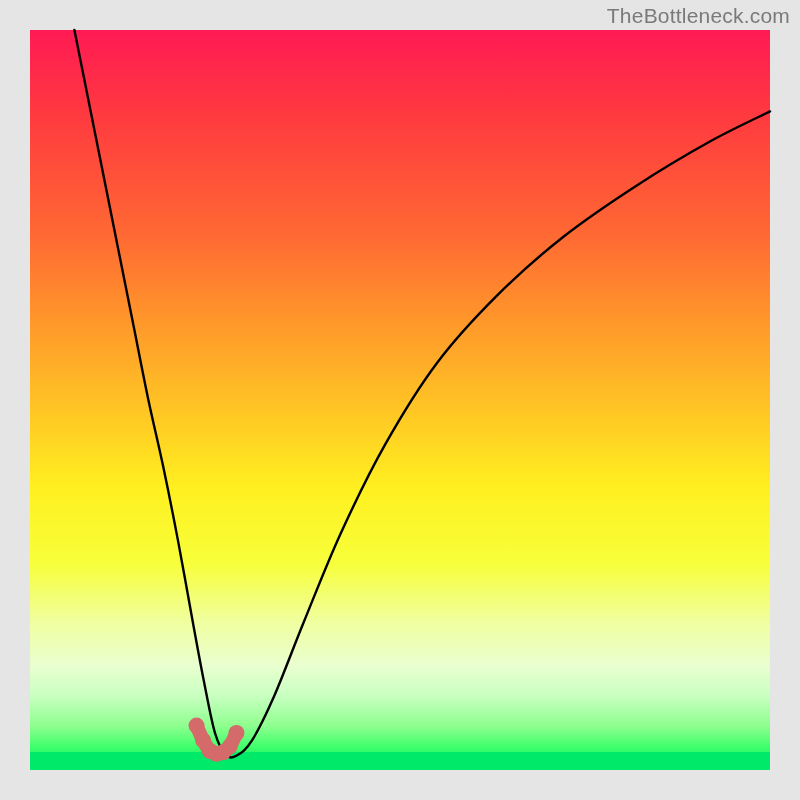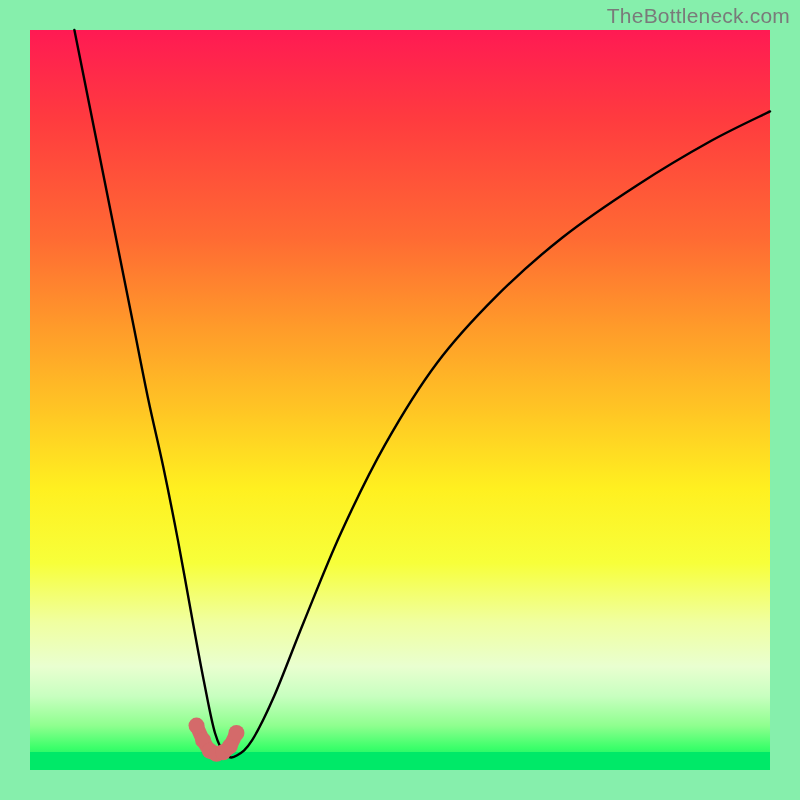--- a/index.html
+++ b/index.html
@@ -10,21 +10,21 @@
     background: #000;
     overflow: hidden;
     font-family: Arial, Helvetica, sans-serif;
   }
   .frame {
     position: absolute;
     left: 0;
     top: 0;
     width: 800px;
     height: 800px;
-    background: #86efac;
+    background: #e5e5e5;
   }
   .plot-area {
     position: absolute;
     left: 30px;
     top: 30px;
     width: 740px;
     height: 740px;
     background: linear-gradient(to bottom,
       #ff1a53 0%,
       #ff3b3f 12%,

